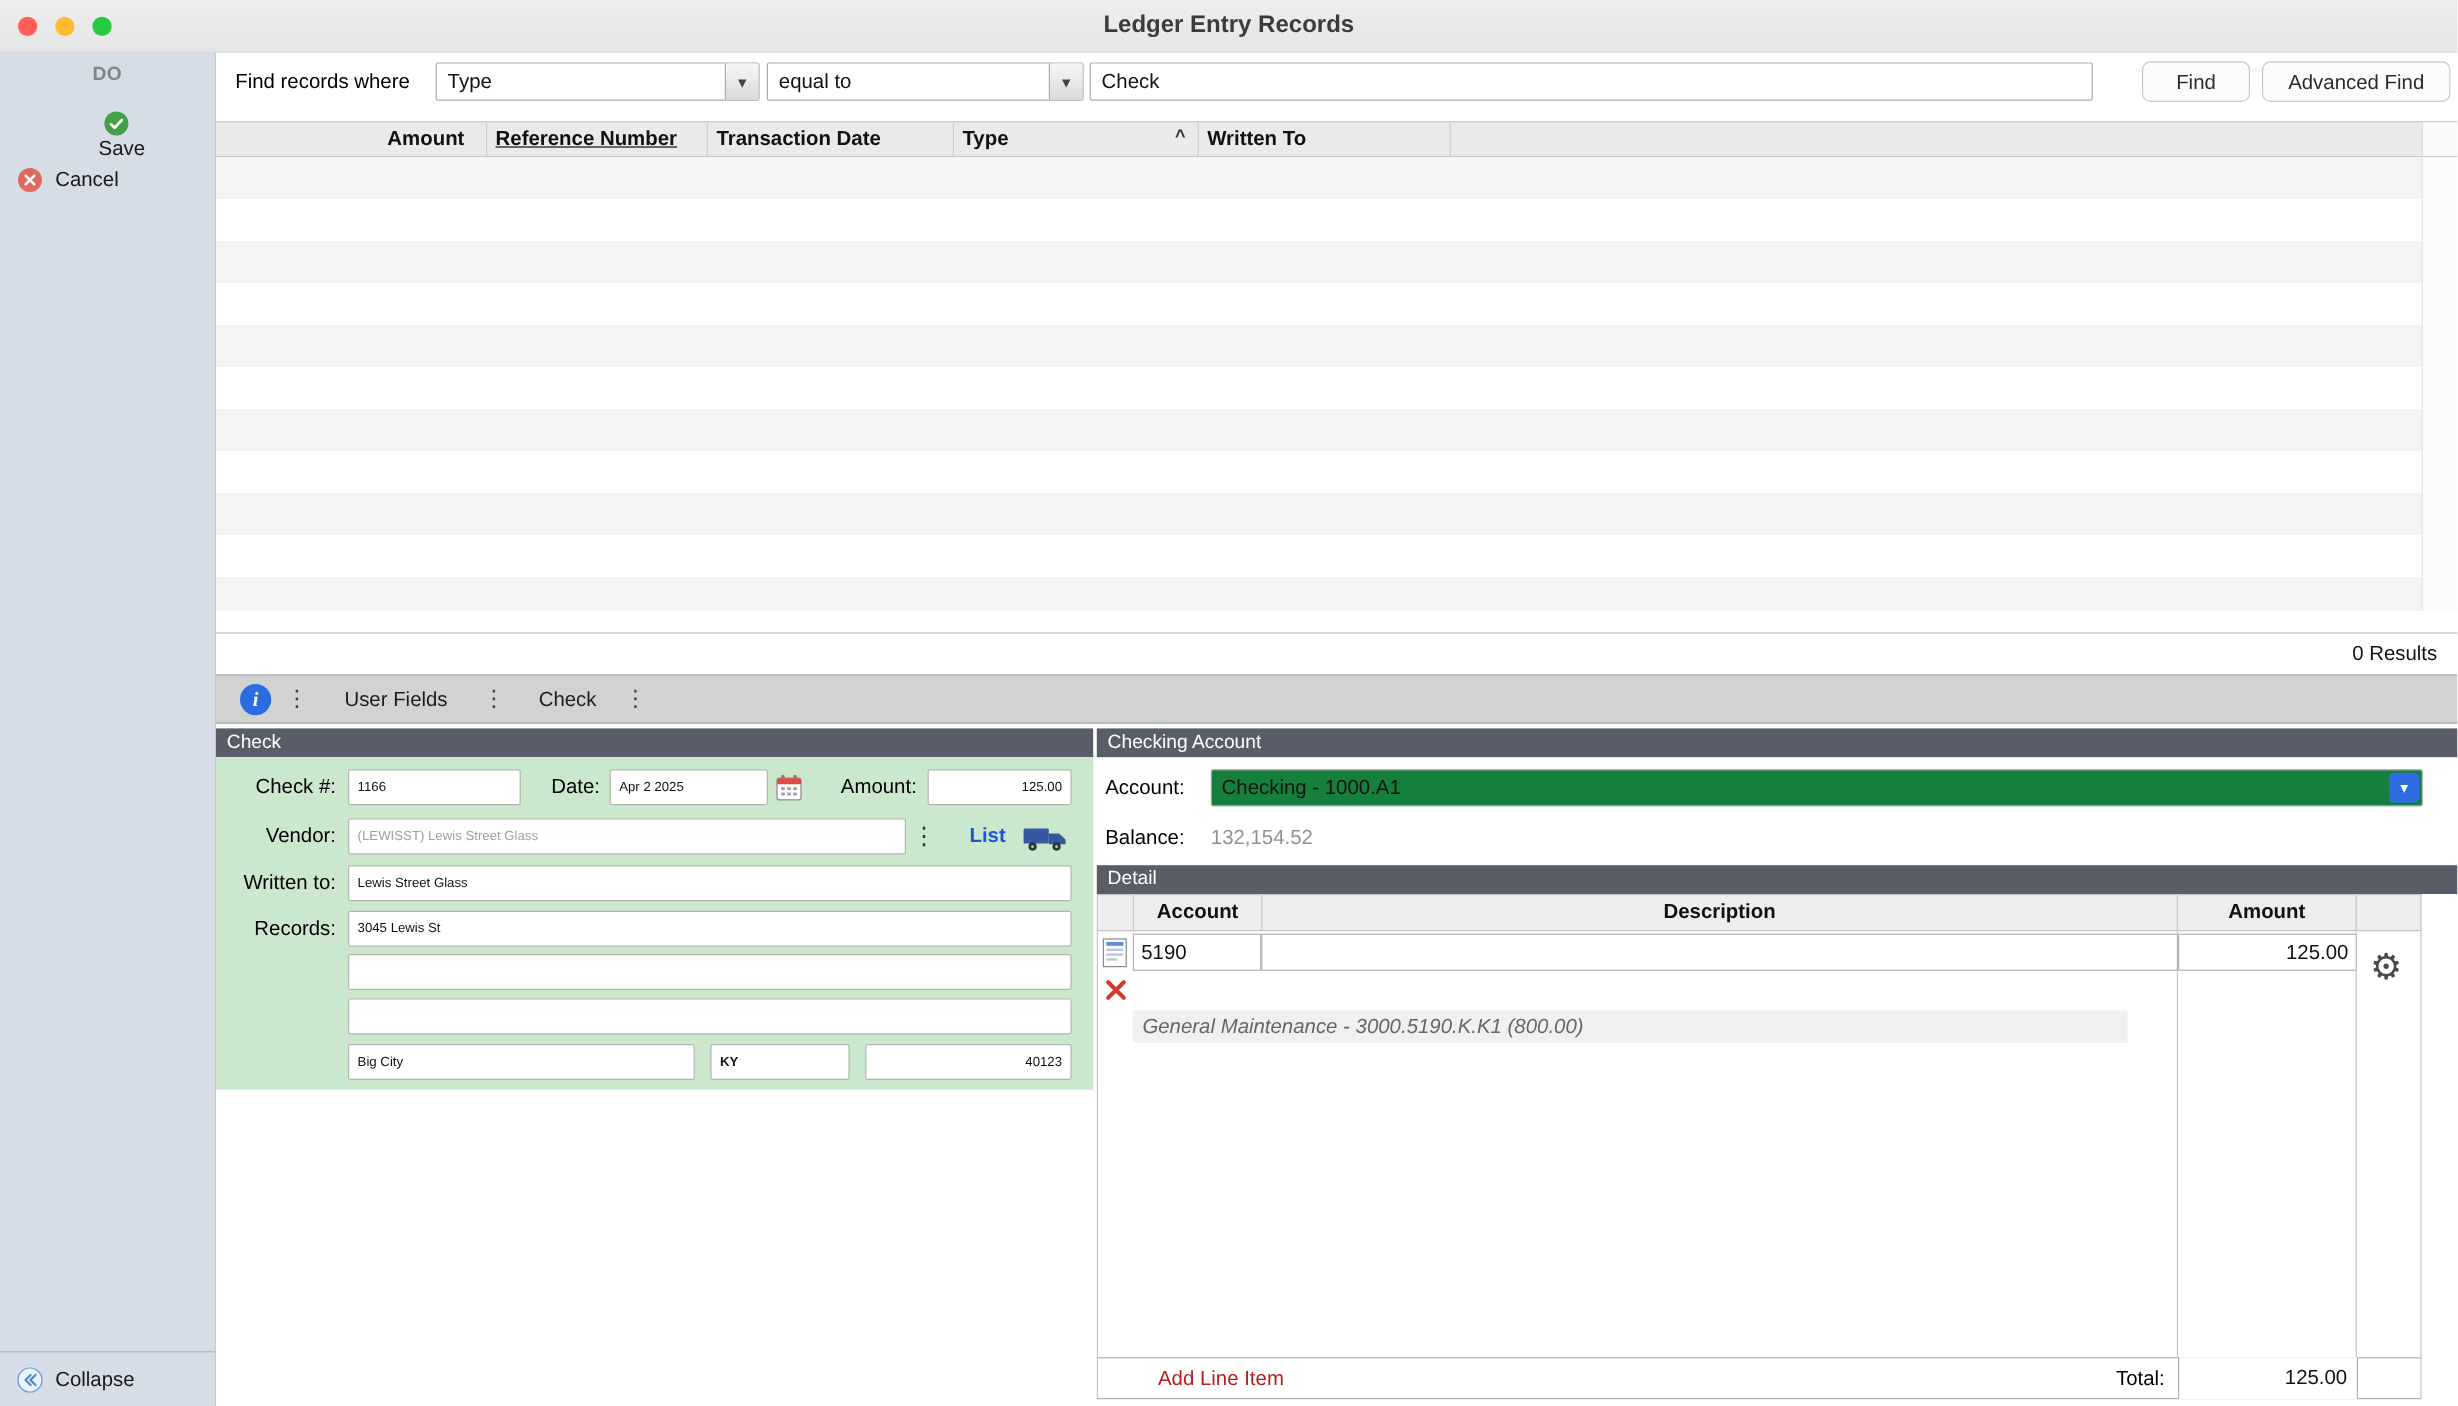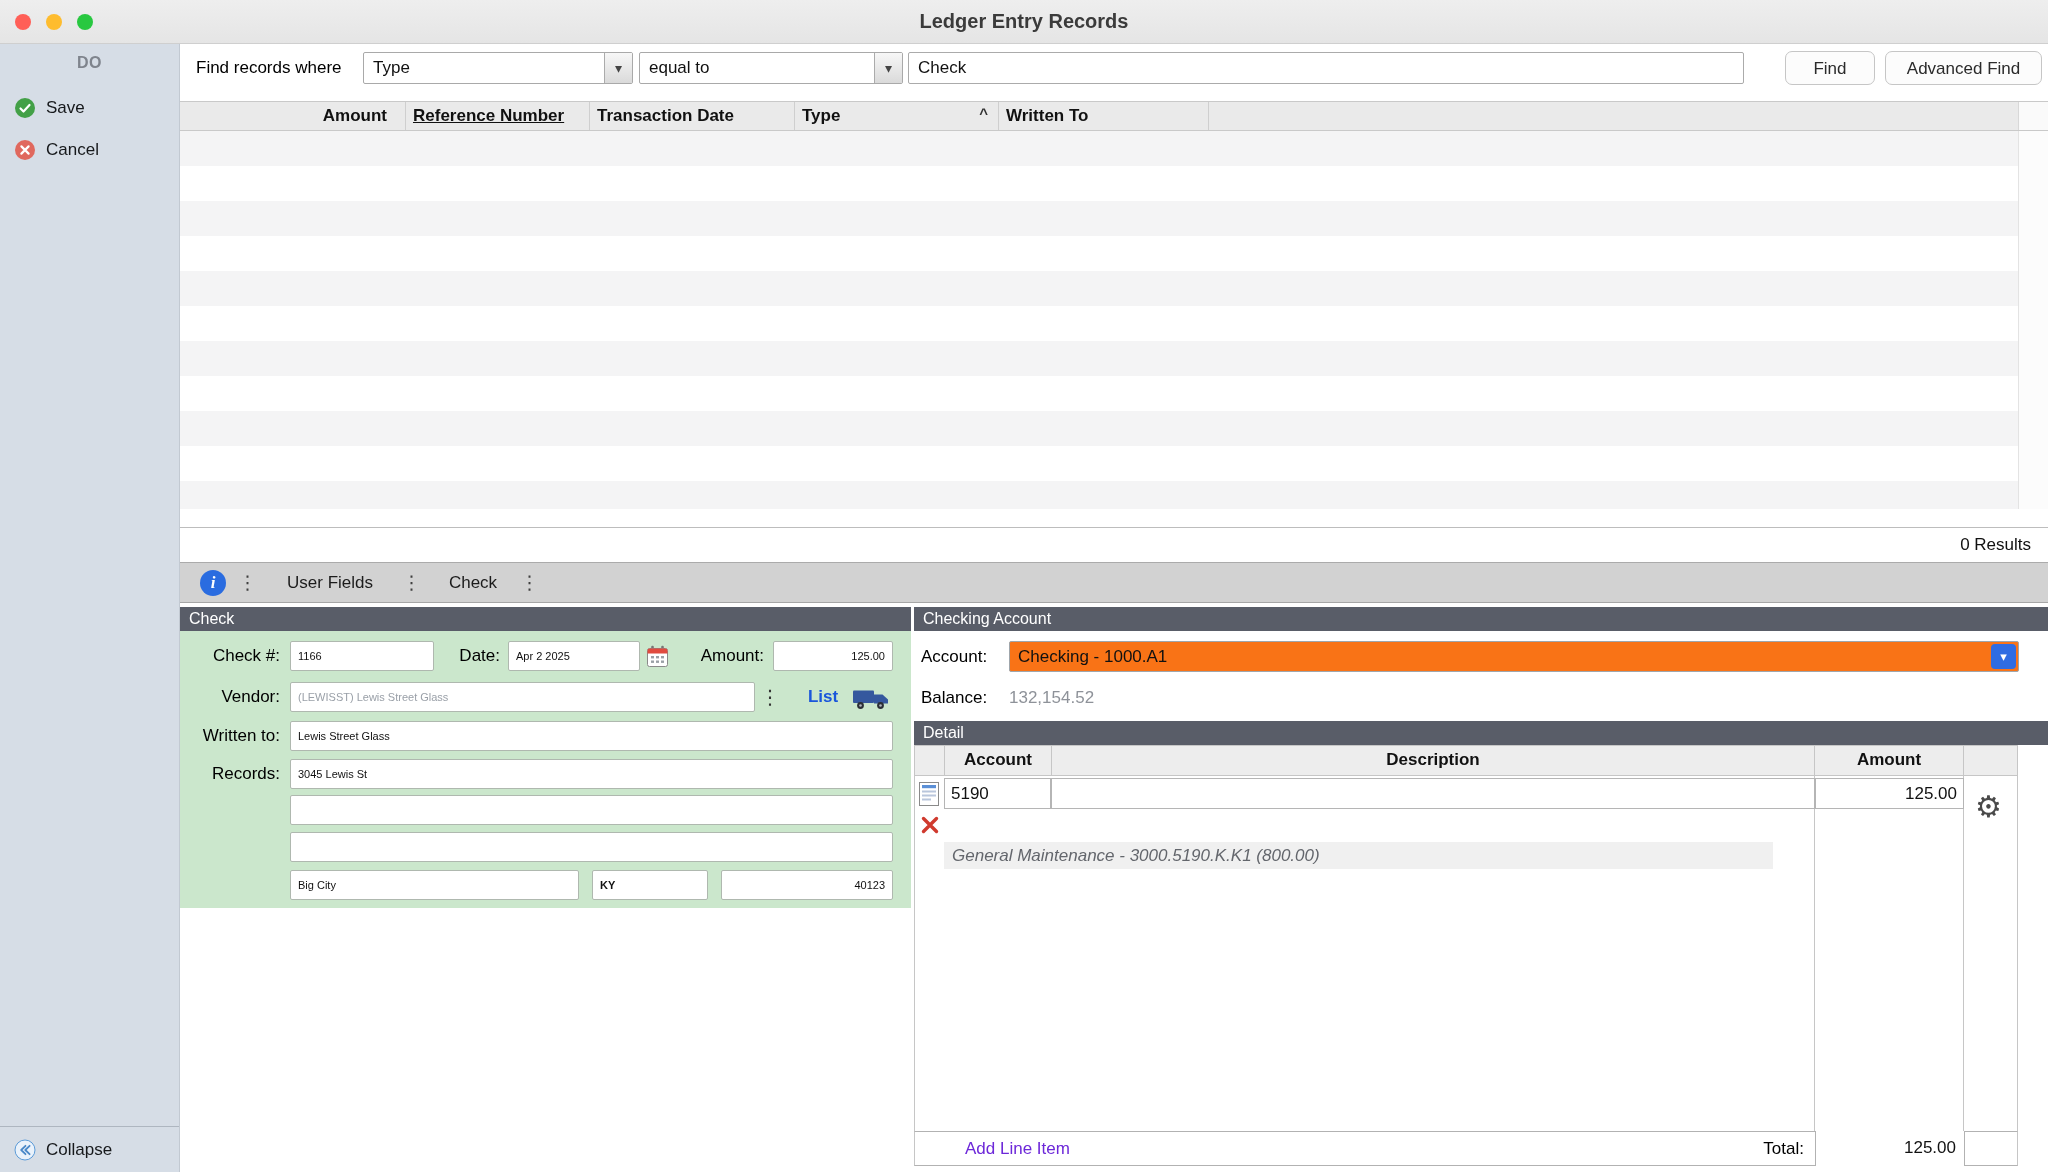--- a/index.html
+++ b/index.html
@@ -89,61 +89,61 @@
   
   .memo{position:absolute;left:181px;top:914px;width:724px;height:250px;border:3px solid #4A90E2;
     background:#fff;box-sizing:border-box;}
   .memo-header{height:25px;background:#595D68;color:#fff;line-height:25px;padding-left:8px;font-size:16px;}
   .memo-body{padding:8px 10px;font-size:17px;color:#111;line-height:23px;}
   .caret-bar{display:inline-block;width:2px;height:19px;background:#222;vertical-align:text-bottom;margin-left:3px;}
 
   
   .acct-label{position:absolute;height:31px;line-height:31px;font-size:17px;color:#000;}
   .acct-dd{position:absolute;left:1009px;top:641px;width:1010px;height:31px;border:1px solid #9FA6AC;
-    background:#f97316;box-sizing:border-box;border-radius:2px;}
+    background:#15803d;box-sizing:border-box;border-radius:2px;}
   .acct-dd .val{position:absolute;left:8px;right:36px;line-height:29px;font-size:17px;color:#111;white-space:nowrap;overflow:hidden;}
   .acct-btn{position:absolute;right:2px;top:2px;width:25px;height:25px;border-radius:4px;background:#2F6CE2;
     color:#fff;text-align:center;line-height:25px;font-size:13px;}
   .balance-val{position:absolute;height:31px;line-height:31px;font-size:17px;color:#8E9299;}
   .detail-thead{position:absolute;left:914px;top:745px;width:1104px;height:31px;background:#EDEDED;
     border-top:1px solid #C6C6C6;border-bottom:1px solid #C6C6C6;border-left:1px solid #C6C6C6;border-right:1px solid #C6C6C6;
     box-sizing:border-box;display:flex;}
   .dt-c{box-sizing:border-box;border-right:1px solid #C6C6C6;text-align:center;line-height:28px;
     font-size:17px;font-weight:bold;color:#111;}
   .dt-c.last{border-right:none;}
   .cellbox{position:absolute;border:1px solid #B5B5B5;background:#fff;box-sizing:border-box;height:31px;
     line-height:29px;font-size:17px;color:#111;padding:0 6px;white-space:nowrap;overflow:hidden;}
   .cellbox.ta-r{text-align:right;}
   .alloc-note{position:absolute;background:#F0F0F0;font-style:italic;color:#63666C;font-size:17px;
     line-height:27px;padding-left:8px;box-sizing:border-box;white-space:nowrap;overflow:hidden;}
   .vline{position:absolute;width:1px;background:#C6C6C6;}
   .gear{position:absolute;font-size:30px;color:#4A4A4A;line-height:30px;}
   .total-row{position:absolute;left:914px;top:1131px;width:1104px;height:35px;background:#fff;
     border-top:1px solid #B2B2B2;border-bottom:1px solid #B2B2B2;border-left:1px solid #C6C6C6;border-right:1px solid #C6C6C6;box-sizing:border-box;}
-  .add-line{position:absolute;left:50px;top:0;line-height:33px;font-size:17px;color:#6d28d9;}
+  .add-line{position:absolute;left:50px;top:0;line-height:33px;font-size:17px;color:#b91c1c;}
   .total-label{position:absolute;right:213px;top:0;line-height:33px;font-size:17px;color:#000;}
   .total-box{position:absolute;left:900px;top:-1px;width:150px;height:35px;border-left:1px solid #B2B2B2;
     border-right:1px solid #B2B2B2;box-sizing:border-box;text-align:right;padding-right:8px;line-height:33px;font-size:17px;color:#111;background:#fff;}
 </style>
 </head>
 <body>
 
 <div id="app">
 
   <div class="titlebar">
     <span class="tl red"></span>
     <span class="tl yellow"></span>
     <span class="tl green"></span>
     <div class="win-title">Ledger Entry Records</div>
   </div>
 
   <div class="sidebar">
     <div class="side-do">DO</div>
 
-    <div class="side-item" style="top:48px;">
+    <div class="side-item" style="top:48px;flex-direction:column;">
       <svg width="22" height="22" viewBox="0 0 22 22">
         <circle cx="11" cy="11" r="10" fill="#43A047"></circle>
         <path d="M6.5 11.5l3 3 6-6.5" stroke="#fff" stroke-width="2.2" fill="none" stroke-linecap="round" stroke-linejoin="round"></path>
       </svg>
       <span class="lab">Save</span>
     </div>
 
     <div class="side-item" style="top:90px;">
       <svg width="22" height="22" viewBox="0 0 22 22">
         <circle cx="11" cy="11" r="10" fill="#E0685E"></circle>

